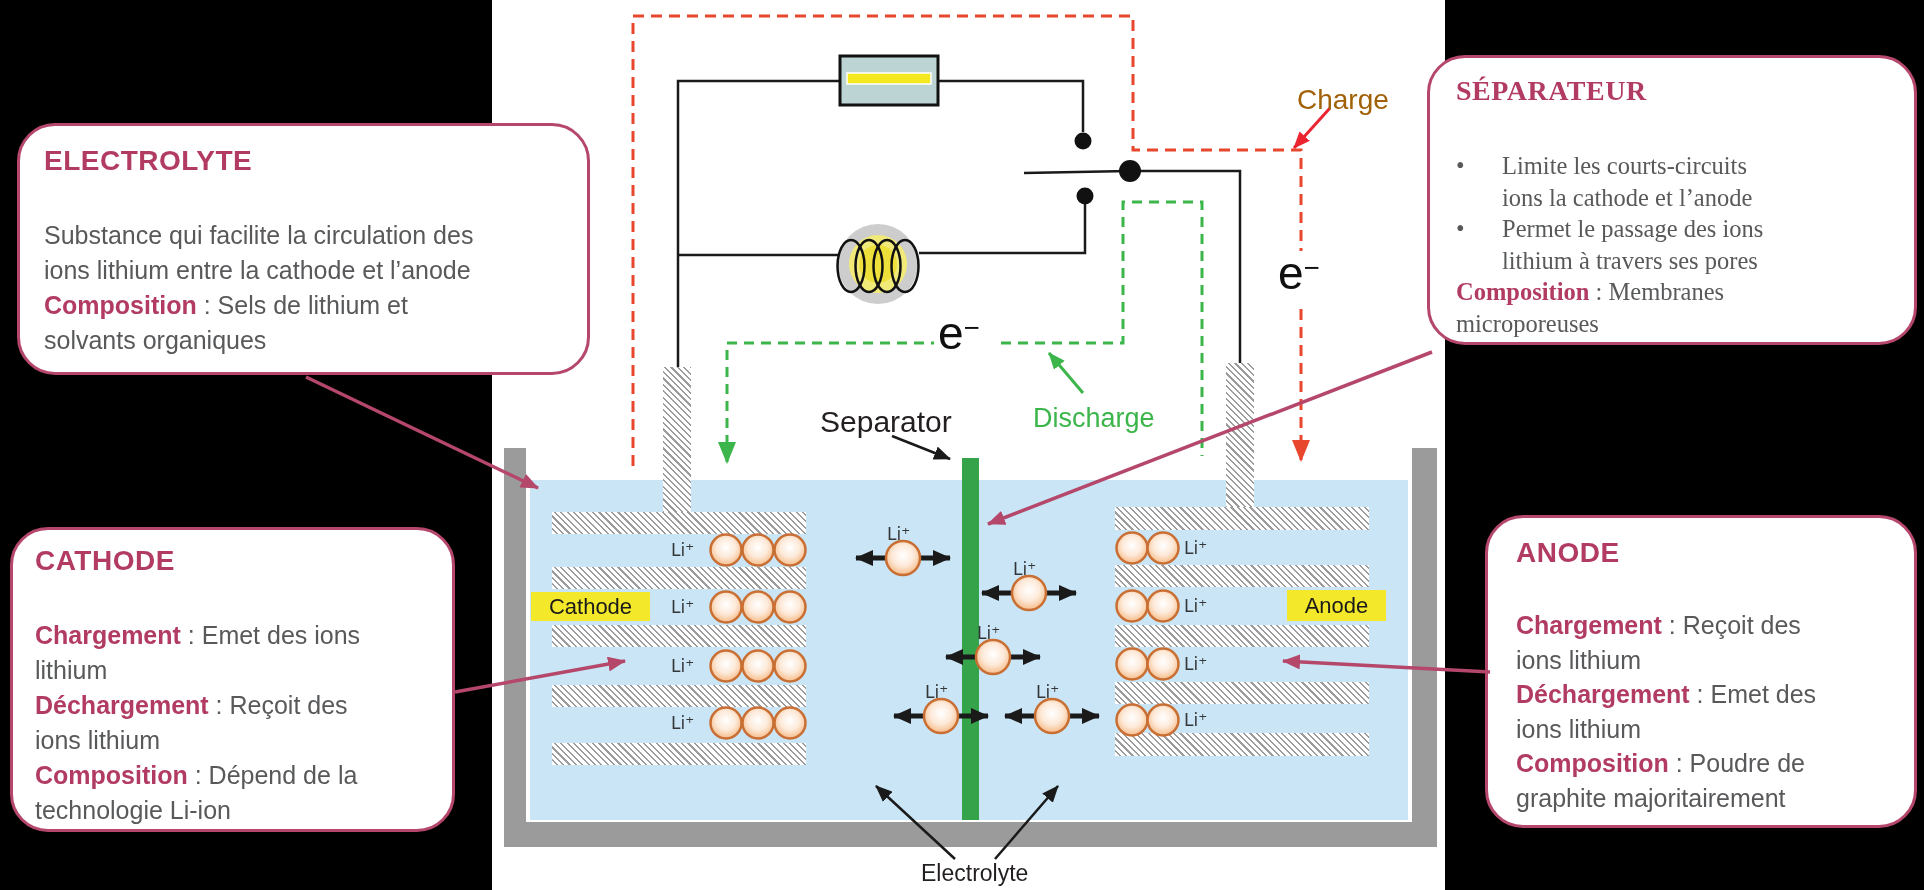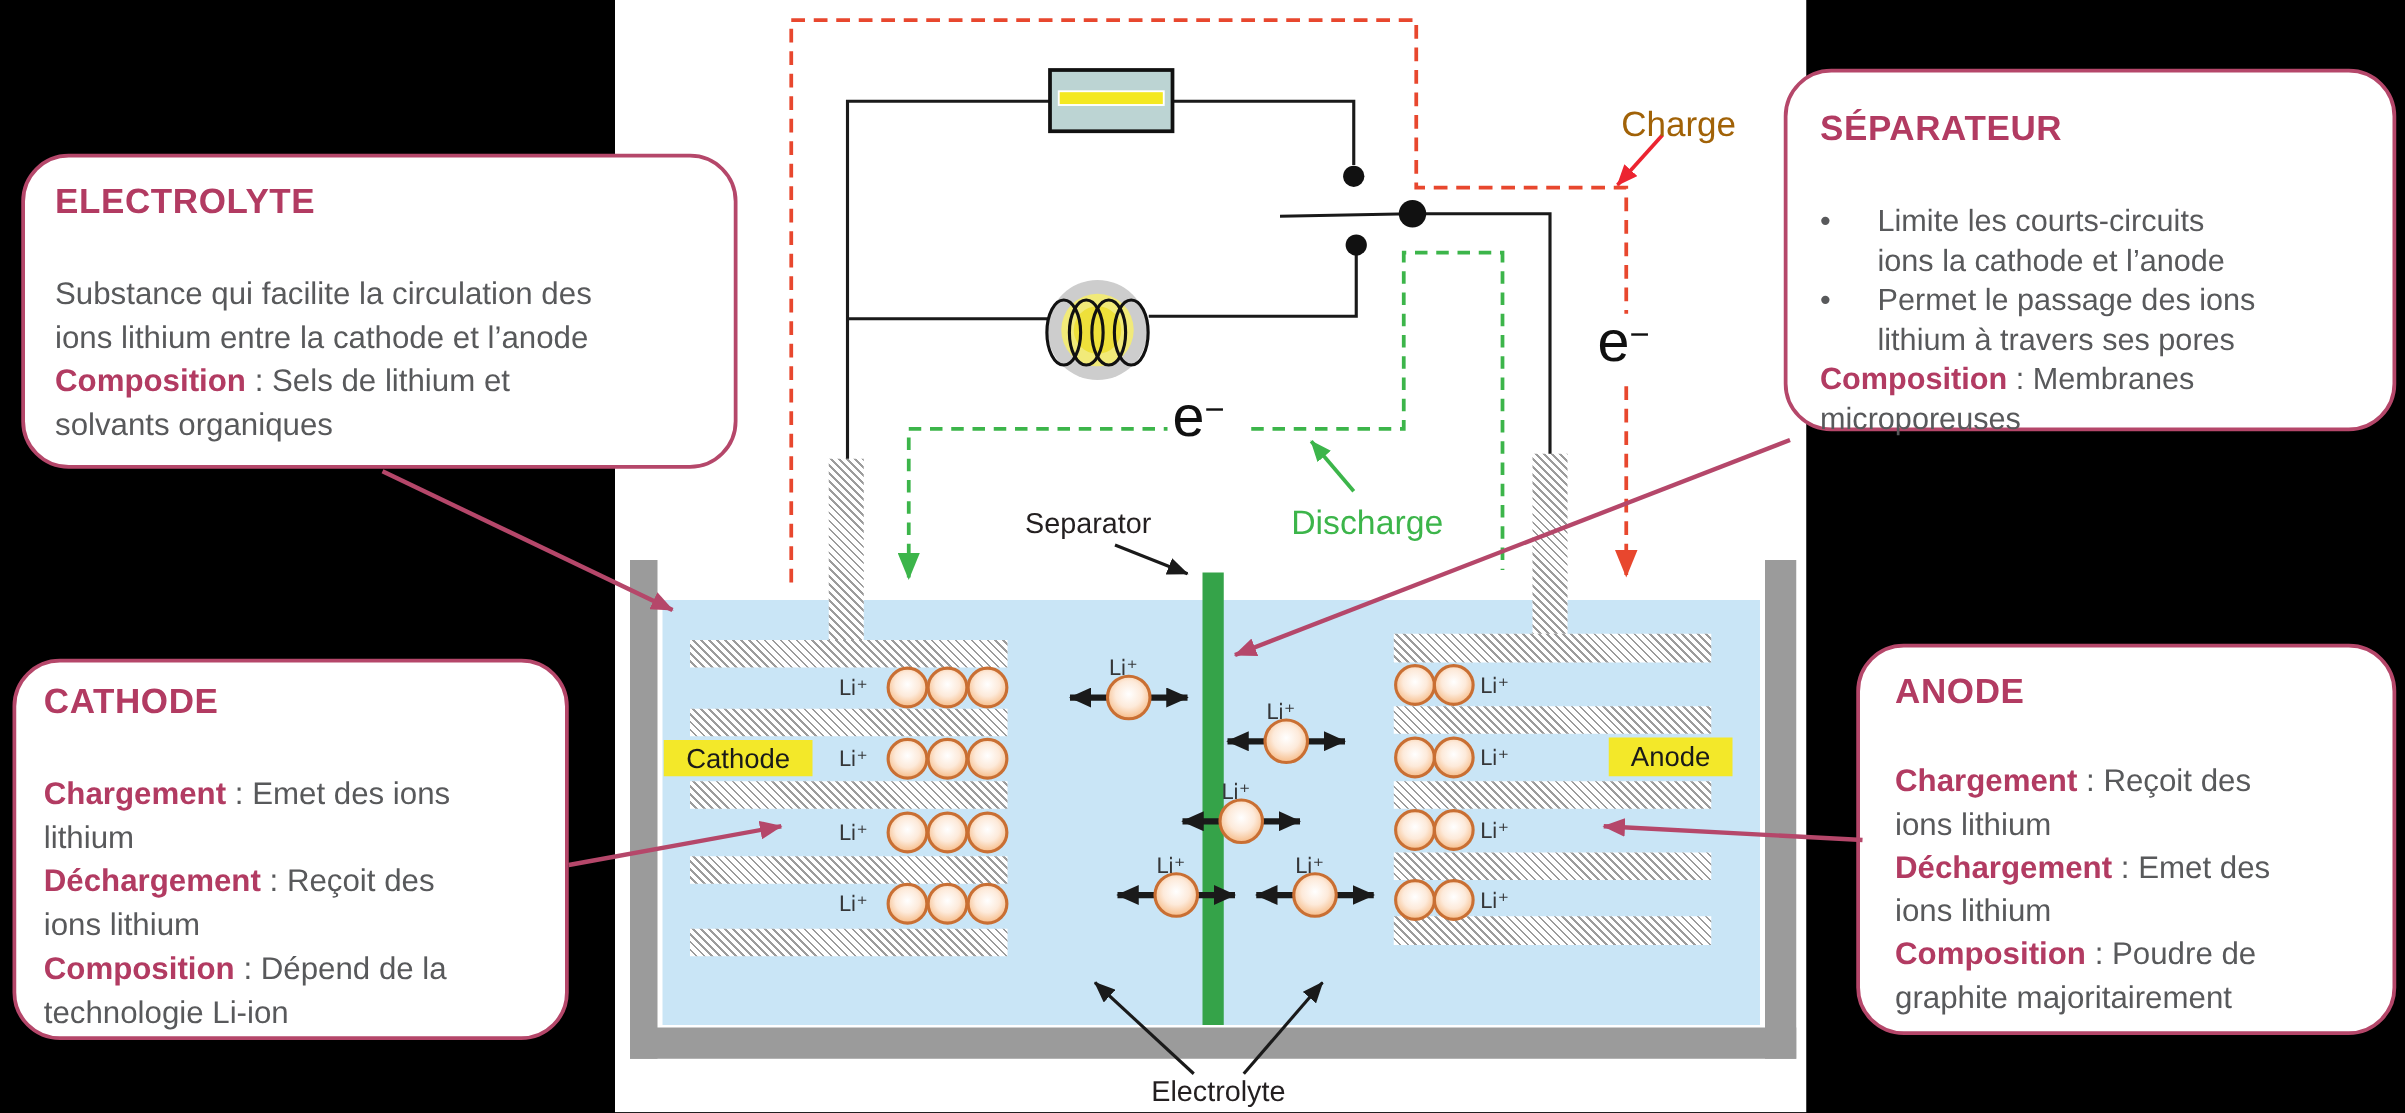--- a/index.html
+++ b/index.html
@@ -216,21 +216,21 @@
       <g>
         <line x1="1005" y1="716" x2="1099" y2="716" stroke="#1a1a1a" stroke-width="5" marker-start="url(#mBlkBig)" marker-end="url(#mBlkBig)"></line>
         <circle cx="1052" cy="716" r="17" stroke="#c96f33" stroke-width="2.5" fill="url(#ion)"></circle>
         <text class="ion-label" x="1036" y="698">Li⁺</text>
       </g>
     </g>
   </svg>
 
   <div class="flabel" style="left:1297px;top:84px;font-size:28px;color:#a16207;">Charge</div>
   <div class="flabel" style="left:1033px;top:403px;font-size:27px;color:#3cb54a;">Discharge</div>
-  <div class="flabel" style="left:820px;top:405px;font-size:23px;color:#231f20;">Separator</div>
+  <div class="flabel" style="left:820px;top:405px;font-size:30px;color:#231f20;">Separator</div>
   <div class="flabel" style="left:921px;top:860px;font-size:23px;color:#231f20;">Electrolyte</div>
 
   <div class="eminus" style="left:938px;top:310px;"><span>e</span><span class="sup">−</span></div>
   <div class="eminus" style="left:1278px;top:250px;"><span>e</span><span class="sup">−</span></div>
 
   <section class="callout" id="box-electrolyte" style="left:17px;top:123px;width:573px;height:252px;padding:20px 24px;">
     <h2>ELECTROLYTE</h2>
     <div class="cl-body">
       <div class="cl-line"><span class="b"></span><span>Substance qui facilite la circulation des</span></div>
       <div class="cl-line"><span class="b"></span><span>ions lithium entre la cathode et l’anode</span></div>
@@ -244,21 +244,21 @@
     <div class="cl-body">
       <div class="cl-line"><span class="b">Chargement</span><span> : Emet des ions</span></div>
       <div class="cl-line"><span class="b"></span><span>lithium</span></div>
       <div class="cl-line"><span class="b">Déchargement</span><span> : Reçoit des</span></div>
       <div class="cl-line"><span class="b"></span><span>ions lithium</span></div>
       <div class="cl-line"><span class="b">Composition</span><span> : Dépend de la</span></div>
       <div class="cl-line"><span class="b"></span><span>technologie Li-ion</span></div>
     </div>
   </section>
 
-  <section class="callout" id="box-separateur" style="left:1427px;top:55px;width:490px;height:290px;padding:30px 26px;">
+  <section class="callout" id="box-separateur" style="left:1427px;top:55px;width:490px;height:290px;padding:18px 26px;font-family:Liberation Serif, serif;">
     <h2>SÉPARATEUR</h2>
     <div class="cl-body" style="margin-top:44px;">
       <div class="cl-line"><span class="blt">•</span><span>Limite les courts-circuits</span></div>
       <div class="cl-line"><span class="blt"></span><span>ions la cathode et l’anode</span></div>
       <div class="cl-line"><span class="blt">•</span><span>Permet le passage des ions</span></div>
       <div class="cl-line"><span class="blt"></span><span>lithium à travers ses pores</span></div>
       <div class="cl-line"><span class="b">Composition</span><span> : Membranes</span></div>
       <div class="cl-line"><span class="b"></span><span>microporeuses</span></div>
     </div>
   </section>

